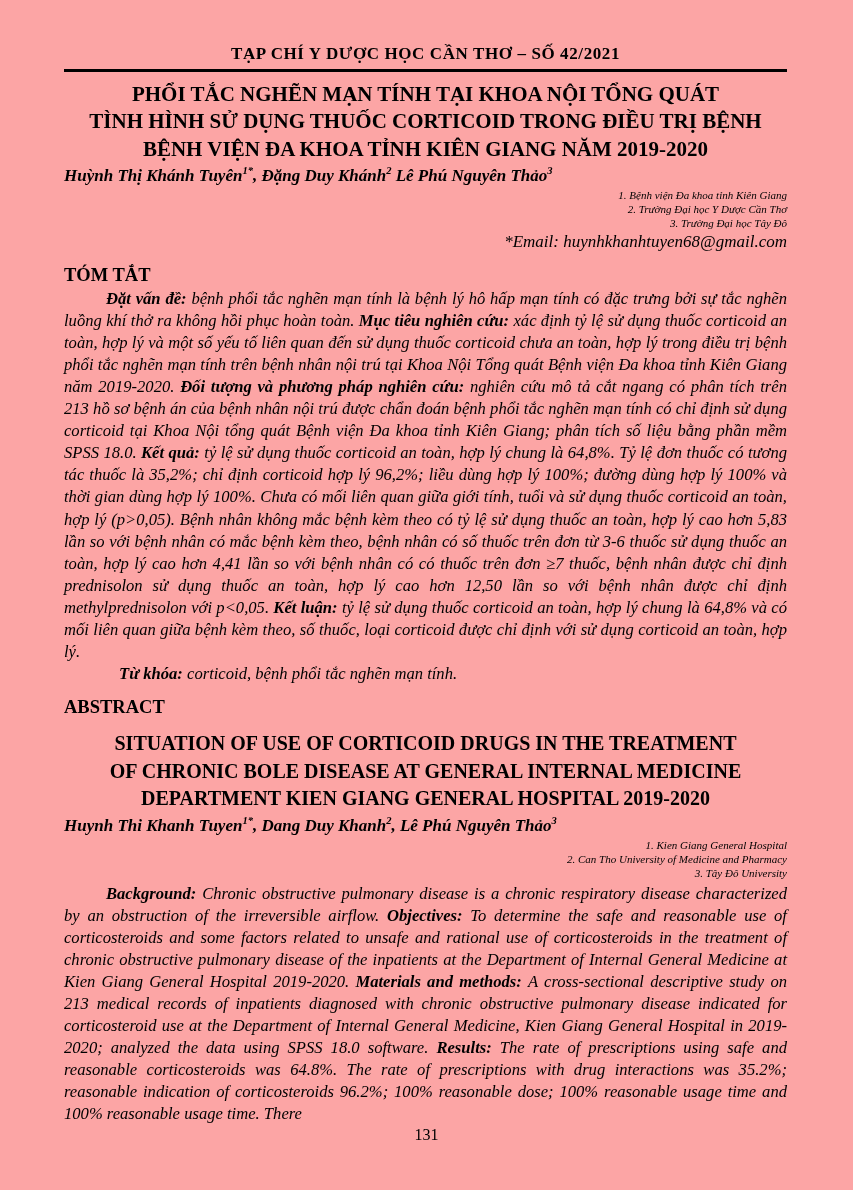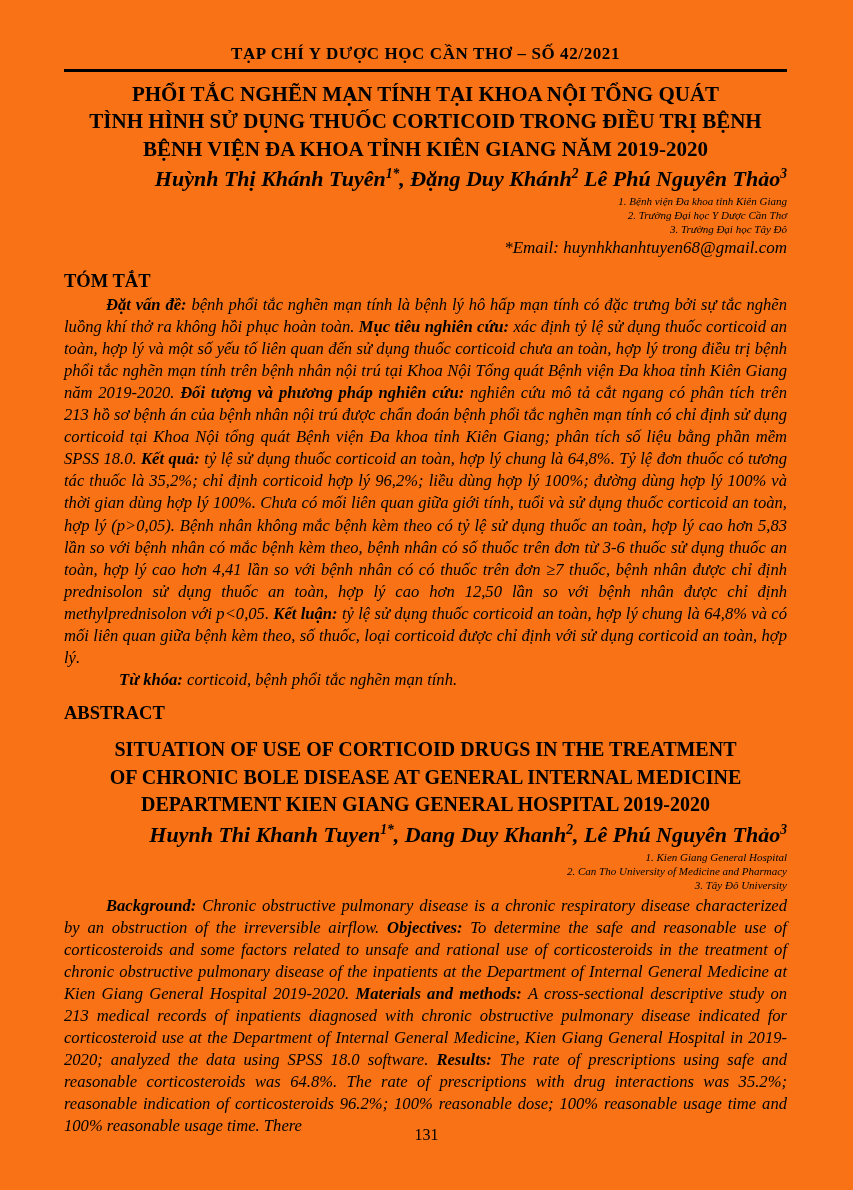--- a/index.html
+++ b/index.html
@@ -5,21 +5,21 @@
   html, body {
     margin: 0;
     padding: 0;
     background: #e8e8e8;
   }
   .page {
     position: relative;
     width: 853px;
     height: 1190px;
     margin: 0 auto;
-    background: #f97316;
+    background: #fca5a5;
     color: #000000;
     font-family: "Liberation Serif", "DejaVu Serif", serif;
     box-sizing: border-box;
     padding: 44px 66px 0 64px;
     overflow: hidden;
   }
   .running-head {
     text-align: center;
     font-weight: bold;
     font-size: 17px;
@@ -31,24 +31,24 @@
     margin-top: 5px;
   }
   .title-vi {
     margin-top: 9px;
     text-align: center;
     font-weight: bold;
     font-size: 21px;
     line-height: 1.3;
   }
   .authors {
-    text-align: right;
+    text-align: left;
     font-weight: bold;
     font-style: italic;
-    font-size: 22px;
+    font-size: 17px;
     margin-top: 3px;
   }
   .affiliations {
     text-align: right;
     font-style: italic;
     font-size: 11px;
     line-height: 1.3;
     margin-top: 2px;
   }
   .affiliations div { min-height: 1.3em; }

